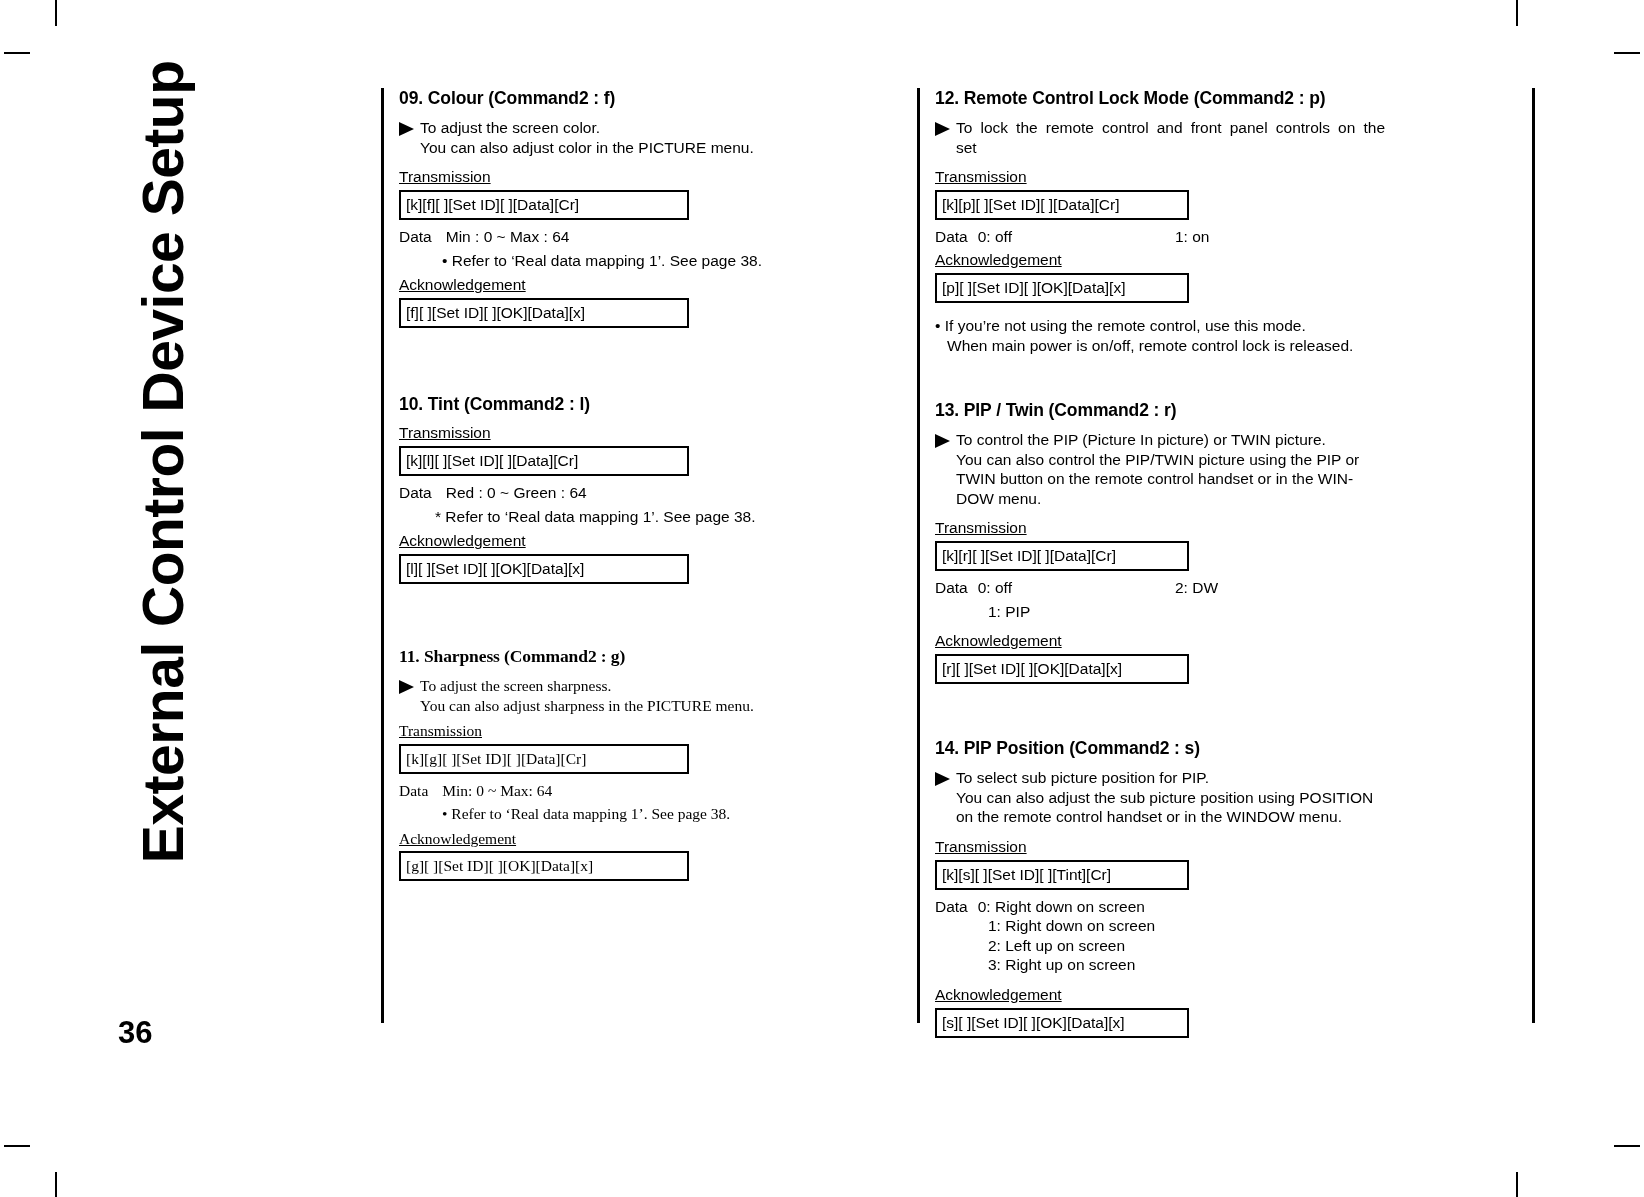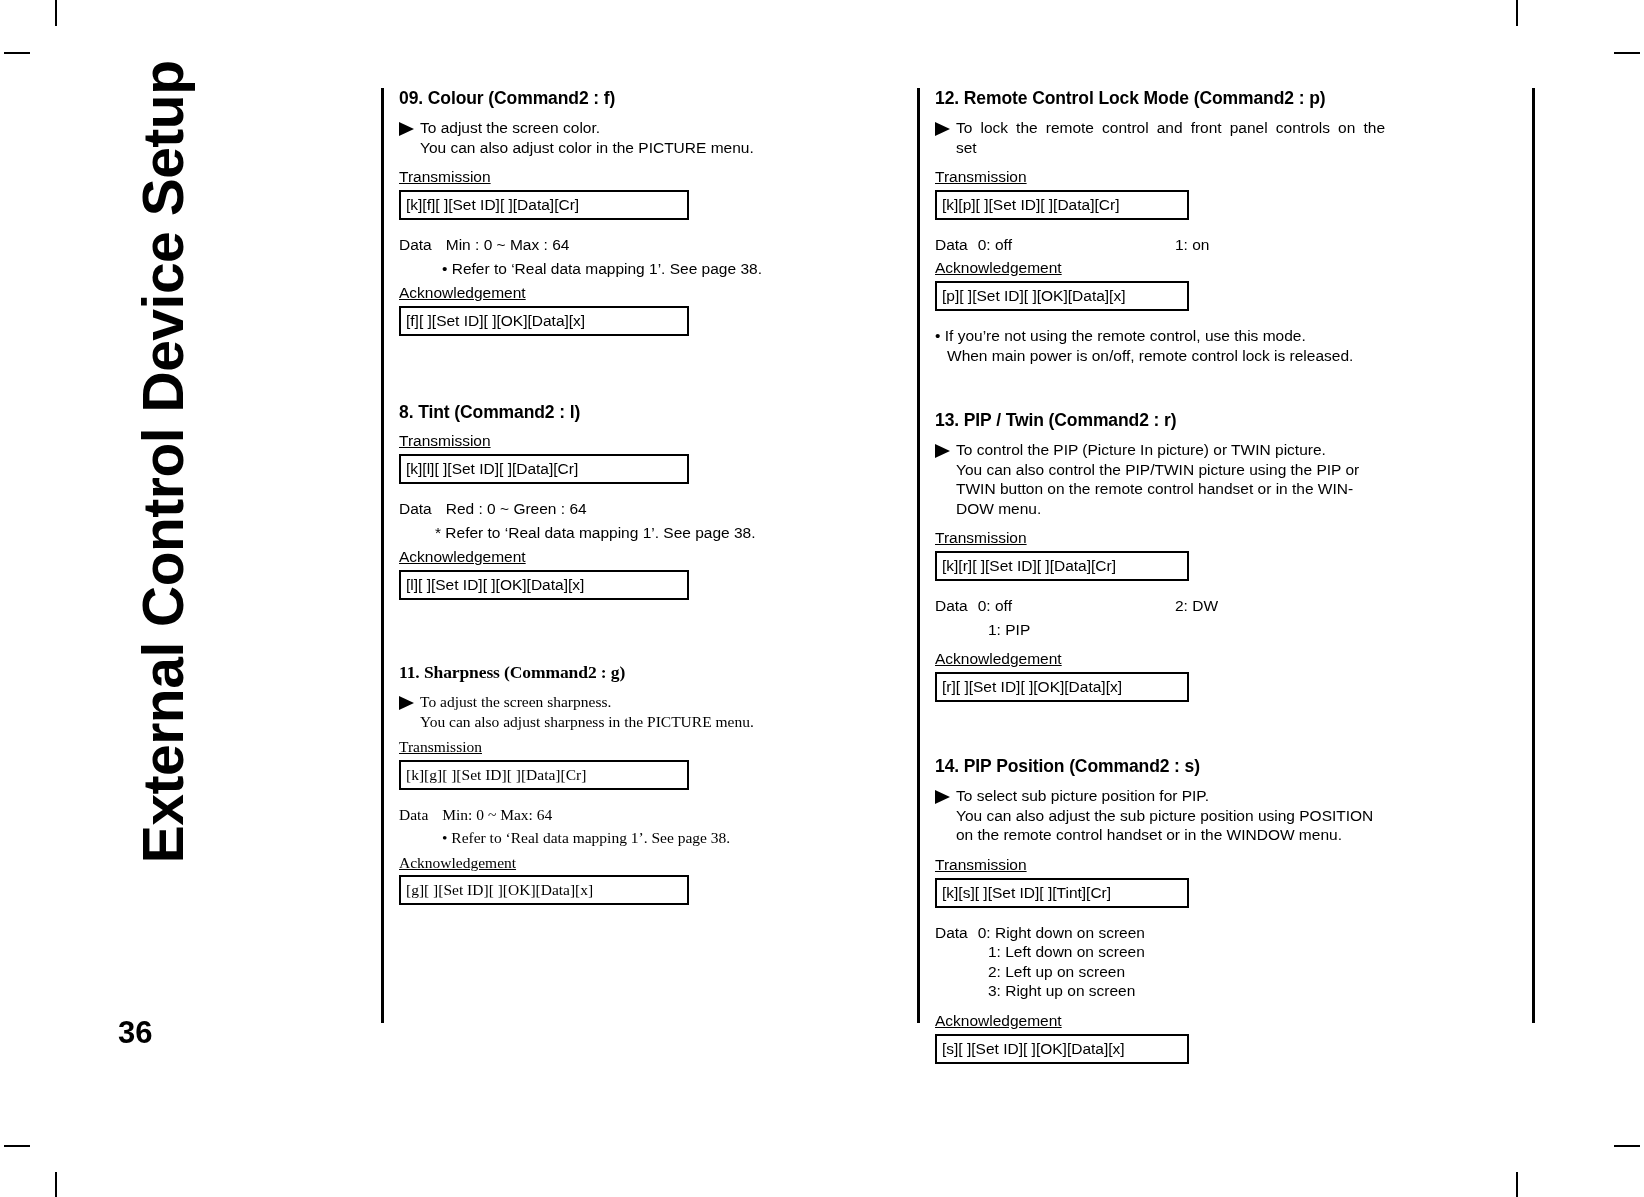--- a/index.html
+++ b/index.html
@@ -111,21 +111,21 @@
     display: inline-block;
     margin-bottom: 5px;
     line-height: 1.1;
   }
 
   .code-box {
     border: 2.5px solid #000;
     font-size: 15.5px;
     padding: 4px 5px 5px 5px;
     line-height: 1.1;
-    margin-bottom: 15px;
+    margin-bottom: 7px;
     box-sizing: border-box;
   }
   .code-box.w-left  { width: 290px; }
   .code-box.w-right { width: 254px; }
 
   .data-row {
     font-size: 15.5px;
     line-height: 1.26;
     margin-bottom: 4px;
     position: relative;
@@ -199,21 +199,21 @@
     <div class="code-box w-left">[k][f][  ][Set ID][  ][Data][Cr]</div>
     <div class="data-row">
       <span class="dlabel">Data</span><span class="spacer" style="width:14px"></span><span class="dval">Min : 0 ~ Max : 64</span>
     </div>
     <div class="note">• Refer to ‘Real data mapping 1’. See page 38.</div>
     <div class="label-underlined">Acknowledgement</div>
     <div class="code-box w-left">[f][  ][Set ID][  ][OK][Data][x]</div>
   </div>
 
   <div class="section" style="position:relative; top:0; margin-top:66px;">
-    <div class="sec-title">8. Tint (Command2 : l)</div>
+    <div class="sec-title">10. Tint (Command2 : l)</div>
     <div class="label-underlined">Transmission</div>
     <div class="code-box w-left">[k][l][  ][Set ID][  ][Data][Cr]</div>
     <div class="data-row">
       <span class="dlabel">Data</span><span class="spacer" style="width:14px"></span><span class="dval">Red : 0 ~ Green : 64</span>
     </div>
     <div class="note" style="padding-left:46px; text-indent:-10px;">* Refer to ‘Real data mapping 1’. See page 38.</div>
     <div class="label-underlined">Acknowledgement</div>
     <div class="code-box w-left">[l][  ][Set ID][  ][OK][Data][x]</div>
   </div>
 
@@ -310,21 +310,21 @@
       <span class="desc-lines">
         <span class="line">To select sub picture position for PIP.</span>
         <span class="line">You can also adjust the sub picture position using POSITION</span>
         <span class="line">on the remote control handset or in the WINDOW menu.</span>
       </span>
     </div>
     <div class="label-underlined">Transmission</div>
     <div class="code-box w-right">[k][s][  ][Set ID][  ][Tint][Cr]</div>
     <div class="data-list">
       <span class="dl-head"><span>Data</span><span class="spacer" style="width:10px"></span><span>0: Right down on screen</span></span>
-      <span class="dl-item">1: Left down on screen</span>
+      <span class="dl-item">1: Right down on screen</span>
       <span class="dl-item">2: Left up on screen</span>
       <span class="dl-item">3: Right up on screen</span>
     </div>
     <div class="label-underlined" style="margin-top:5px;">Acknowledgement</div>
     <div class="code-box w-right">[s][  ][Set ID][  ][OK][Data][x]</div>
   </div>
 
 </div>
 
 </body></html>

